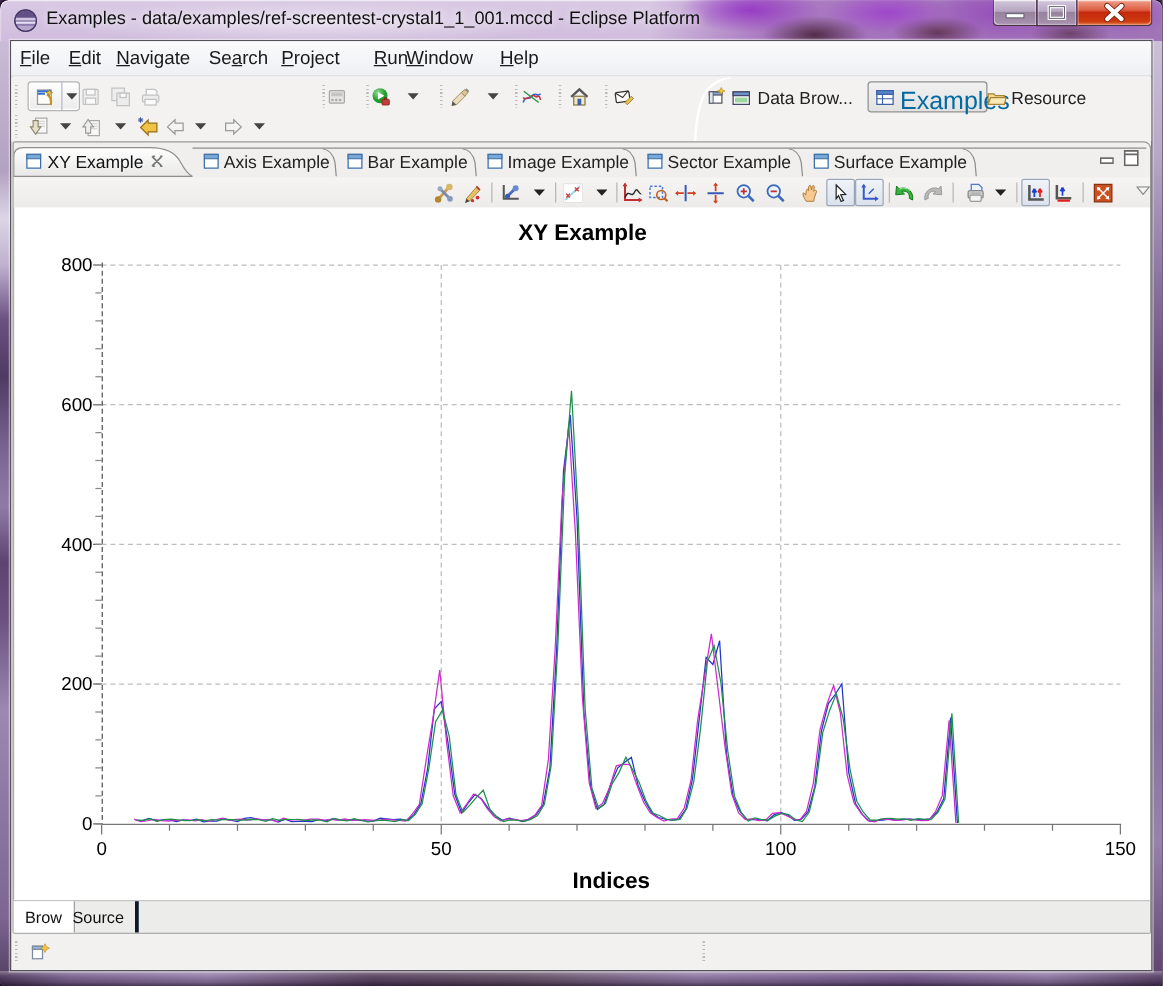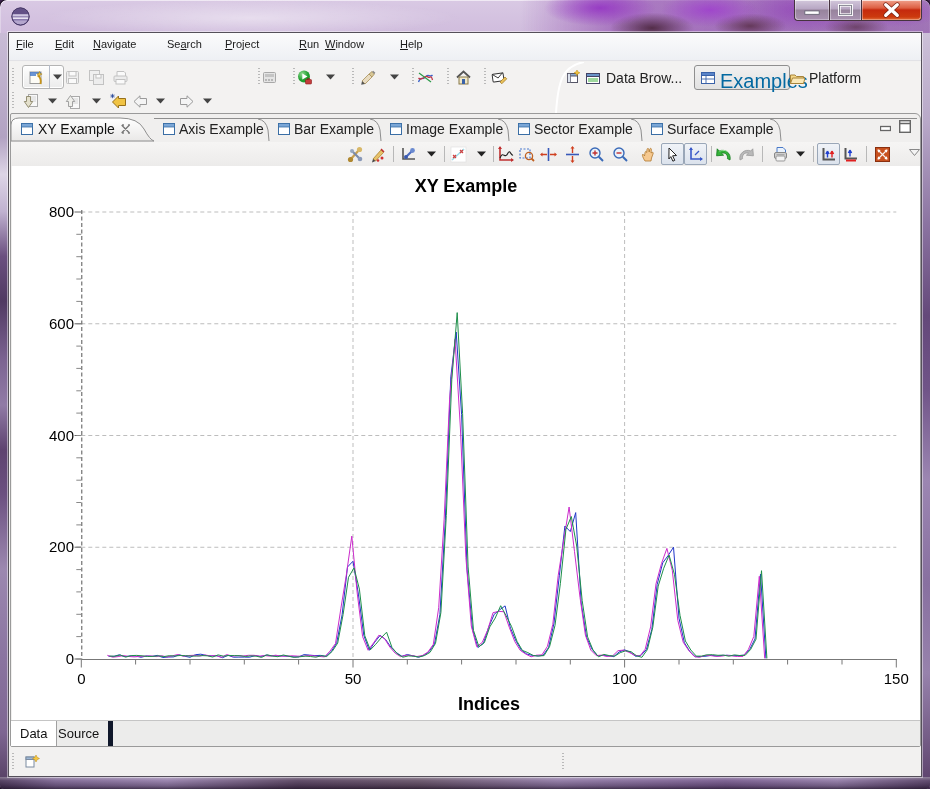--- a/index.html
+++ b/index.html
@@ -34,21 +34,21 @@
 .cap { height:21px; border:1px solid #46333f; border-top:none; position:relative; }
 .cap .inner { position:absolute; inset:0; box-shadow:inset 0 1px 0 rgba(255,255,255,.7), inset 1px 0 0 rgba(255,255,255,.35), inset -1px 0 0 rgba(255,255,255,.35), inset 0 -1px 0 rgba(255,255,255,.3); }
 .cap.min { width:35px; border-right:none; border-radius:0 0 0 4px; background:linear-gradient(180deg,#d3c8dc 0%,#b7a6c3 45%,#97839c 50%,#a892b0 100%); }
 .cap.min .inner { border-radius:0 0 0 4px; }
 .cap.max { width:33px; background:linear-gradient(180deg,#d3c8dc 0%,#b7a6c3 45%,#97839c 50%,#a892b0 100%); }
 .cap.cls { width:60px; border-left:none; border-radius:0 0 4px 0; background:linear-gradient(180deg,#f0a18c 0%,#dd5f42 40%,#c5290d 50%,#cc3a0e 85%,#e2703c 100%); }
 .cap.cls .inner { border-radius:0 0 4px 0; }
 .glyph { position:absolute; left:0; top:0; width:100%; height:100%; }
 .menubar { position:absolute; left:0; top:0; width:100%; height:28px;
   background:linear-gradient(180deg,#fbfbfc,#eef0f4); border-bottom:1px solid #e2e2e6;
-  font-size:11px; color:#1a1a1a;text-align:center; }
+  font-size:15px; color:#1a1a1a;text-align:center; }
 .menubar span { position:absolute; top:5px; }
 .menubar u { text-decoration:underline; }
 .coolbar { position:absolute; left:0; top:29px; width:100%; height:51px; background:#f3f2f1; }
 .hdots { position:absolute; width:3px; height:18px;
   background-image:repeating-linear-gradient(180deg,#b9b9b9 0 1px,transparent 1px 3px);
   background-size:2px 100%; background-repeat:no-repeat; background-position:0 0; }
 .tbtn { position:absolute; width:20px; height:22px; display:flex; align-items:center; justify-content:center; }
 .tbtn svg { display:block; }
 .drop { position:absolute; width:12px; height:22px; display:flex; align-items:center; justify-content:center; }
 .newbtn { position:absolute; border:1px solid #b4b4b4; border-radius:3px; background:linear-gradient(180deg,#fefefe,#ebebeb); box-shadow:inset 0 0 0 1px #fff; }
@@ -61,21 +61,21 @@
   background:linear-gradient(180deg,#f6f5f4,#ecebea); }
 .vsep { position:absolute; top:4px; width:1px; height:16px; background:#b8b8b8; }
 .vbtn { position:absolute; top:1px; height:22px; display:flex; align-items:center; justify-content:center; border:1px solid transparent; border-radius:2px; }
 .vbtn.sel { border-color:#9aa7b8; background:linear-gradient(180deg,#f0f3f8,#dbe2ec); }
 .vbtn svg { display:block; }
 .dropv { position:absolute; top:1px; width:12px; height:22px; display:flex; align-items:center; justify-content:center; }
 .canvas { position:absolute; left:1px; top:52px; width:908px; height:554px; background:#fff; }
 .btabs { position:absolute; left:0px; bottom:0px; width:909px; height:26px; background:#ececeb; border-top:1px solid #c5c5c5; font-size:13px; }
 .btab { position:absolute; top:0; height:25px; padding:5px 9px 0 9px; color:#111; }
 .btab.sel { background:#fff; border-right:1px solid #a0a0a0; left:0; }
-.btab.un { border-right:5px solid #0f172a; left:38px; }
+.btab.un { border-right:3px solid #0f172a; left:38px; }
 .minmax { position:absolute; right:9px; top:6px; display:flex; gap:8px; }
 .status { position:absolute; left:0; top:715px; width:912px; height:29px; }
 </style>
 </head>
 <body>
 <div class="desk"></div>
 <div class="win">
  <div class="glass"></div>
  <div style="position:absolute;left:0;top:0;width:930px;height:33px;border-radius:7px 7px 0 0;background:
    radial-gradient(ellipse 280px 24px at 250px 18px, rgba(255,255,255,.45), transparent 75%),
@@ -93,20 +93,21 @@
  <div style="position:absolute;left:0;bottom:0;width:100%;height:12px;background:linear-gradient(180deg,rgba(255,255,255,.35) 0%,rgba(255,255,255,.08) 30%,rgba(20,10,26,.25) 75%,rgba(20,10,26,.6) 100%)"></div>
  <svg class="appicon" viewBox="0 0 19 19">
    <circle cx="9.5" cy="9.5" r="9" fill="#4a3a66"></circle>
    <circle cx="9.5" cy="9.5" r="8.2" fill="#8a7aae"></circle>
    <path d="M1.5 9.5a8 8 0 0 1 16 0z" fill="#635087"></path>
    <rect x="1" y="7.2" width="17" height="2.2" fill="#cfc6e2"></rect>
    <rect x="1.2" y="10.4" width="16.6" height="1.6" fill="#e8e2f2"></rect>
    <path d="M2.5 13.5h14a8 8 0 0 1-14 0z" fill="#b4a6cd"></path>
    <circle cx="9.5" cy="9.5" r="8.6" fill="none" stroke="#463768" stroke-width="1"></circle>
  </svg>
+ <div class="title">Examples - data/examples/ref-screentest-crystal1_1_001.mccd - Eclipse Platform</div>
  <div class="caps">
   <div class="cap min">
         <div class="inner"></div>
     <svg class="glyph" viewBox="0 0 35 21">
           <rect x="10" y="11.5" width="15" height="3.5" fill="#fff" stroke="#5a5a6a" stroke-width="0.8"></rect>
         </svg>
   </div>
   <div class="cap max">
         <div class="inner"></div>
     <svg class="glyph" viewBox="0 0 33 21">
@@ -313,21 +314,21 @@
         <div style="position:absolute;left:691px;top:8px"><svg width="16" height="16" viewBox="0 0 16 16">
             <rect x="1.5" y="2.5" width="13" height="11" fill="#fff" stroke="#3a62a8"></rect>
             <rect x="1.5" y="2.5" width="13" height="3" fill="#5a84c8" stroke="#3a62a8"></rect>
             <path d="M6 5.5 V13.5 M1.5 9 H14.5" stroke="#3a62a8" stroke-width="0.9"></path>
           </svg></div>
         <div style="position:absolute;left:711px;top:8px;font-size:20px;color:#0369a1">Examples</div>
         <div style="position:absolute;left:780px;top:8px"><svg width="16" height="16" viewBox="0 0 16 16">
             <path d="M1.5 5 H6 L7.5 6.5 H14.5 V13.5 H1.5z" fill="#f5d88a" stroke="#a8843a"></path>
             <path d="M1.5 13.5 L3.5 8 H16 L14.5 13.5z" fill="#fbe9b8" stroke="#a8843a"></path>
           </svg></div>
-        <div style="position:absolute;left:800px;top:8px;font-size:14px;color:#222">Platform</div>
+        <div style="position:absolute;left:800px;top:8px;font-size:14px;color:#222">Resource</div>
   </div>
   <div class="edit">
     <svg width="908" height="28" style="position:absolute;left:0;top:0">
           <defs>
             <linearGradient id="tg" x1="0" y1="0" x2="0" y2="1">
               <stop offset="0" stop-color="#ffffff"></stop>
               <stop offset="1" stop-color="#e9e8e7"></stop>
             </linearGradient>
           </defs>
           <line x1="143" y1="4.5" x2="906" y2="4.5" stroke="#8e8e8e" stroke-width="1"></line>
@@ -592,21 +593,21 @@
             <text x="341.0" y="518" font-size="15" fill="#000" text-anchor="middle">50</text>
             <text x="612.6" y="518" font-size="15" fill="#000" text-anchor="middle">100</text>
             <text x="884.3" y="518" font-size="15" fill="#000" text-anchor="middle">150</text>
             <text x="477" y="544" font-size="18" font-weight="bold" fill="#000" text-anchor="middle">Indices</text>
             <polyline points="96.5,490.3 101.9,490.4 107.3,488.8 112.8,490.7 118.2,489.9 123.6,490.0 129.1,491.3 134.5,489.9 139.9,490.4 145.4,489.4 150.8,491.5 156.2,491.0 161.7,490.9 167.1,488.8 172.5,490.2 178.0,491.3 183.4,488.7 188.8,488.2 194.3,489.5 199.7,489.9 205.1,489.8 210.6,491.7 216.0,489.3 221.4,491.2 226.9,491.1 232.3,491.1 237.7,491.2 243.2,489.5 248.6,490.6 254.0,489.1 259.5,489.7 264.9,489.9 270.3,489.8 275.8,490.3 281.2,490.8 286.6,490.9 292.1,488.6 297.5,489.1 302.9,489.6 308.4,489.4 313.8,490.4 319.2,485.7 324.7,476.8 330.1,448.8 335.5,401.0 341.0,395.2 346.4,428.1 351.8,469.4 357.3,484.3 362.7,476.2 368.1,469.4 373.6,473.5 379.0,481.3 384.4,486.6 389.9,490.3 395.3,488.5 400.7,489.8 406.2,491.2 411.6,489.5 417.0,485.7 422.5,477.9 427.9,448.6 433.3,354.3 438.8,210.9 444.2,166.1 449.6,248.6 455.1,403.8 460.5,463.5 465.9,481.5 471.4,477.4 476.8,460.8 482.2,448.3 487.7,443.8 493.1,439.9 498.5,462.3 504.0,475.0 509.4,484.2 514.8,488.0 520.3,489.4 525.7,490.0 531.1,489.3 536.6,481.5 542.0,457.1 547.4,409.2 552.9,360.0 558.3,365.6 563.7,346.6 569.2,437.0 574.6,471.5 580.0,483.1 585.5,489.7 590.9,489.5 596.3,489.8 601.8,490.6 607.2,485.9 612.6,483.9 618.1,486.0 623.5,490.3 628.9,489.5 634.4,483.5 639.8,463.5 645.2,418.4 650.7,396.9 656.1,389.6 661.5,381.2 667.0,452.2 672.4,476.8 677.8,485.5 683.3,490.8 688.7,490.5 694.1,490.2 699.6,489.3 705.0,490.1 710.4,489.4 715.9,489.3 721.3,489.6 726.7,489.6 732.2,489.1 737.6,483.6 743.0,472.9 748.5,408.1 753.9,492.4" fill="none" stroke="#2136c9" stroke-width="1"></polyline>
             <polyline points="95.3,489.3 100.7,491.2 106.1,490.6 111.6,489.6 117.0,490.5 122.4,490.9 127.9,490.4 133.3,490.2 138.7,489.9 144.2,490.6 149.6,489.7 155.0,491.0 160.5,489.8 165.9,488.5 171.3,490.2 176.8,489.5 182.2,489.3 187.6,490.1 193.1,489.0 198.5,489.9 203.9,489.5 209.4,491.3 214.8,488.6 220.2,490.1 225.7,489.6 231.1,490.0 236.5,489.3 242.0,489.3 247.4,490.1 252.8,489.6 258.3,490.2 263.7,489.2 269.1,490.2 274.6,490.1 280.0,489.8 285.4,490.1 290.9,490.3 296.3,489.4 301.7,489.9 307.2,490.4 312.6,490.9 318.0,485.1 323.5,477.5 328.9,442.3 334.3,409.2 339.8,370.1 345.2,427.0 350.6,470.6 356.1,484.2 361.5,477.0 366.9,469.2 372.4,472.4 377.8,481.0 383.2,487.2 388.7,490.7 394.1,489.2 399.5,489.5 405.0,490.5 410.4,489.5 415.8,486.2 421.3,478.4 426.7,441.7 432.1,353.8 437.6,233.3 443.0,173.4 448.4,262.0 453.9,391.5 459.3,460.0 464.7,480.7 470.2,476.5 475.6,464.3 481.0,446.7 486.5,445.4 491.9,445.7 497.3,461.4 502.8,475.6 508.2,484.3 513.6,488.0 519.1,490.8 524.5,489.2 529.9,488.9 535.4,480.4 540.8,458.4 546.2,409.5 551.7,374.7 557.1,341.0 562.5,385.6 568.0,431.3 573.4,469.1 578.8,484.1 584.3,489.6 589.7,489.1 595.1,490.5 600.6,489.9 606.0,484.7 611.4,484.1 616.9,486.3 622.3,489.0 627.7,490.2 633.2,483.2 638.6,460.9 644.0,417.8 649.5,397.5 654.9,382.4 660.3,404.4 665.8,454.3 671.2,476.2 676.6,484.3 682.1,490.3 687.5,491.4 692.9,489.3 698.4,489.6 703.8,490.3 709.2,490.2 714.7,489.3 720.1,489.9 725.5,490.5 731.0,490.4 736.4,483.4 741.8,470.5 747.3,410.3 752.7,492.4" fill="none" stroke="#cb2ccb" stroke-width="1"></polyline>
             <polyline points="97.5,490.1 102.9,490.2 108.3,489.0 113.8,491.1 119.2,489.6 124.6,489.4 130.1,489.8 135.5,490.5 140.9,490.4 146.4,489.8 151.8,490.6 157.2,489.7 162.7,490.0 168.1,489.5 173.5,489.7 179.0,490.1 184.4,490.1 189.8,489.6 195.3,489.8 200.7,491.0 206.1,488.9 211.6,490.2 217.0,489.5 222.4,489.6 227.9,489.7 233.3,490.5 238.7,489.9 244.2,490.2 249.6,491.4 255.0,488.8 260.5,490.1 265.9,490.7 271.3,489.0 276.8,490.2 282.2,491.4 287.6,490.8 293.1,490.1 298.5,490.5 303.9,491.2 309.4,489.7 314.8,490.4 320.2,485.4 325.7,477.1 331.1,448.5 336.5,411.3 342.0,401.9 347.4,423.1 352.8,469.8 358.3,483.9 363.7,478.3 369.1,471.9 374.6,466.2 380.0,481.5 385.4,487.8 390.9,491.2 396.3,489.9 401.7,490.2 407.2,491.0 412.6,489.5 418.0,486.4 423.5,477.4 428.9,446.6 434.3,349.6 439.8,213.6 445.2,146.6 450.6,247.6 456.1,400.9 461.5,464.4 466.9,480.7 472.4,476.6 477.8,460.9 483.2,452.1 488.7,439.7 494.1,449.7 499.5,460.4 505.0,475.3 510.4,484.4 515.8,486.6 521.3,489.5 526.7,490.0 532.1,489.6 537.6,480.5 543.0,459.4 548.4,417.3 553.9,363.5 559.3,350.5 564.7,380.0 570.2,434.7 575.6,470.9 581.0,484.0 586.5,490.8 591.9,488.4 597.3,489.6 602.8,490.1 608.2,486.7 613.6,484.8 619.1,485.7 624.5,489.8 629.9,491.3 635.4,483.6 640.8,461.2 646.2,420.1 651.7,402.3 657.1,389.1 662.5,408.7 668.0,449.3 673.4,475.0 678.8,484.0 684.3,490.1 689.7,490.1 695.1,488.8 700.6,488.7 706.0,489.3 711.4,489.1 716.9,490.2 722.3,488.9 727.7,489.5 733.2,489.3 738.6,483.5 744.0,473.2 749.5,404.7 754.9,492.4" fill="none" stroke="#1e8f4a" stroke-width="1"></polyline>
           </svg>
         </div>
     <div class="btabs">
-      <div class="btab sel">Data</div>
+      <div class="btab sel">Brow</div>
       <div class="btab un">Source</div>
     </div>
   </div>
   <div class="status">
     <div class="hdots" style="left:3px;top:5px"></div>
     <svg style="position:absolute;left:15px;top:5px" width="16" height="16" viewBox="0 0 16 16">
       <rect x="2" y="4" width="8" height="10" fill="#fff" stroke="#7b8ba0"></rect>
       <rect x="2" y="4" width="8" height="2.5" fill="#9db6d4" stroke="#7b8ba0"></rect>
       <path d="M12 2l1.2 2.3L15.5 5.5 13.2 6.7 12 9 10.8 6.7 8.5 5.5 10.8 4.3z" fill="#f4c63f" stroke="#b98a1d" stroke-width="0.5"></path>
     </svg>

